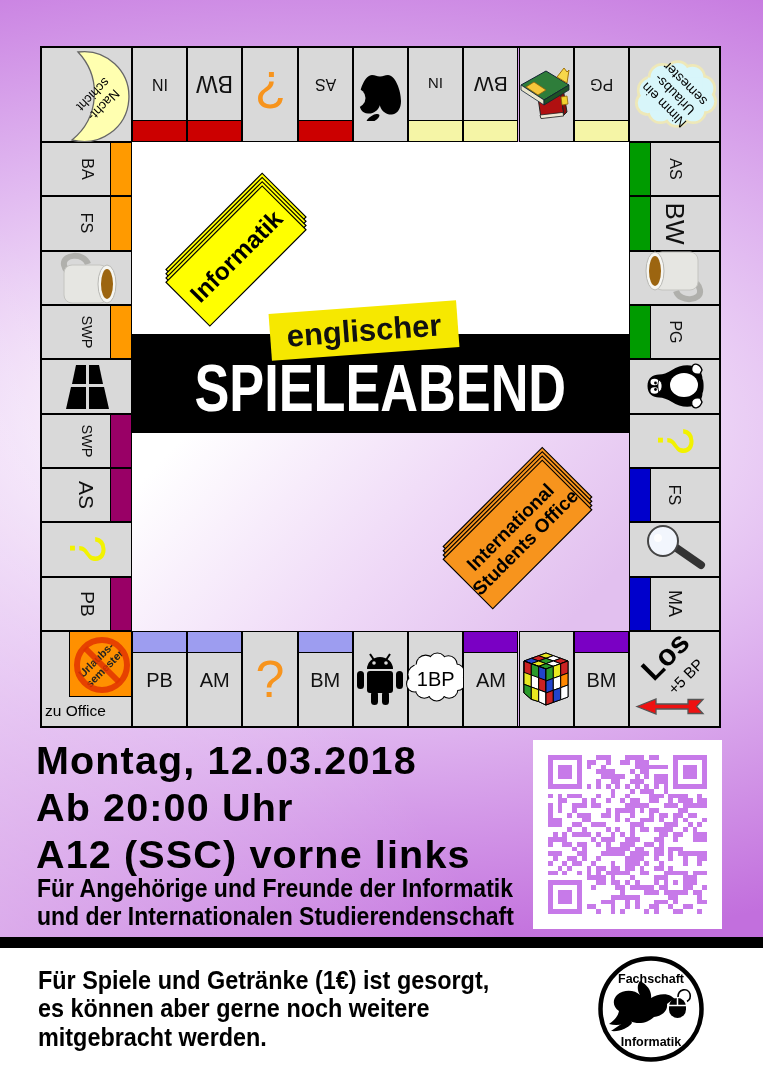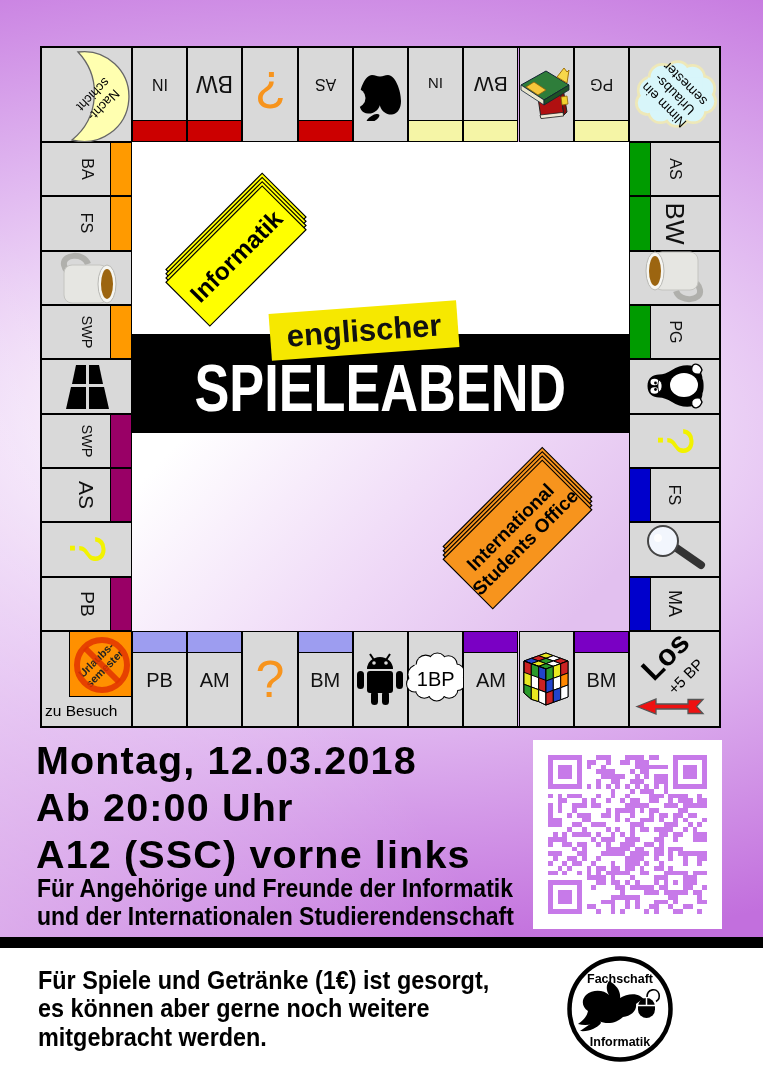--- a/index.html
+++ b/index.html
@@ -65,21 +65,21 @@
 <div class="cell" style="left:41px;top:631.0px;width:91px;height:96.0px;">
     <div style="position:absolute;right:0;top:0;width:62px;height:65px;background:#ff9000;border-left:1.5px solid #000;border-bottom:1.5px solid #000">
       <div class="lb">
         <span style="display:inline-block;transform:rotate(-45deg);font-size:11px;font-weight:bold;line-height:12px;text-align:center;color:#222;white-space:nowrap">Urlaubs-<br>semester</span>
       </div>
       <svg width="64" height="64" viewBox="0 0 64 64" style="position:absolute;left:0;top:1px">
 <circle cx="32" cy="32" r="25" fill="none" stroke="#e23400" stroke-width="6" opacity="0.85"></circle>
 <line x1="15" y1="15" x2="49" y2="49" stroke="#e23400" stroke-width="6" opacity="0.85"></line>
 </svg>
     </div>
-    <div style="position:absolute;left:3px;bottom:6px;font-size:15.5px">zu Besuch</div>
+    <div style="position:absolute;left:3px;bottom:6px;font-size:15.5px">zu Office</div>
   </div>
 <div class="cell" style="left:132px;top:47px;width:55.19999999999999px;height:95px;">
     <div style="position:absolute;left:0;right:0;bottom:0;height:21px;border-top:1.5px solid #000;background:#cc0000"></div>
     <div class="lb" style="padding-bottom:22px">
       <span style="display:inline-block;transform:rotate(180deg);font-size:16px;font-weight:400;color:#111;white-space:nowrap">IN</span>
     </div>
   </div>
 <div class="cell" style="left:187.2px;top:47px;width:55.20000000000002px;height:95px;">
     <div style="position:absolute;left:0;right:0;bottom:0;height:21px;border-top:1.5px solid #000;background:#cc0000"></div>
     <div class="lb" style="padding-bottom:22px">
@@ -420,21 +420,21 @@
     <span style="color:#fff;font-weight:bold;font-size:67px;transform:translateY(4px) scaleX(0.78);white-space:nowrap">SPIELEABEND</span>
   </div>
 
 <div style="position:absolute;left:36px;top:737px;font-weight:bold;font-size:39.5px;line-height:47.2px;letter-spacing:1.15px;color:#000;white-space:nowrap">Montag, 12.03.2018<br>Ab 20:00 Uhr<br>A12 (SSC) vorne links</div>
 <div style="position:absolute;left:37px;top:875px;font-weight:bold;font-size:26px;line-height:27.5px;color:#000;white-space:nowrap;transform:scaleX(0.885);transform-origin:0 0">Für Angehörige und Freunde der Informatik<br>und der Internationalen Studierendenschaft</div>
 <div style="position:absolute;left:533px;top:740px;width:189px;height:189px;background:#fff"></div>
 <div style="position:absolute;left:548px;top:755px"><svg width="159" height="159" viewBox="0 0 33 33" shape-rendering="crispEdges">
       <path fill="#c77ae9" d="M0 0h7v1H0zM10 0h3v1H10zM16 0h4v1H16zM21 0h2v1H21zM26 0h7v1H26zM0 1h1v1H0zM6 1h1v1H6zM8 1h2v1H8zM12 1h1v1H12zM15 1h2v1H15zM18 1h3v1H18zM26 1h1v1H26zM32 1h1v1H32zM0 2h1v1H0zM2 2h3v1H2zM6 2h1v1H6zM8 2h1v1H8zM11 2h1v1H11zM18 2h7v1H18zM26 2h1v1H26zM28 2h3v1H28zM32 2h1v1H32zM0 3h1v1H0zM2 3h3v1H2zM6 3h1v1H6zM10 3h4v1H10zM17 3h1v1H17zM19 3h2v1H19zM26 3h1v1H26zM28 3h3v1H28zM32 3h1v1H32zM0 4h1v1H0zM2 4h3v1H2zM6 4h1v1H6zM11 4h5v1H11zM18 4h1v1H18zM20 4h1v1H20zM22 4h3v1H22zM26 4h1v1H26zM28 4h3v1H28zM32 4h1v1H32zM0 5h1v1H0zM6 5h1v1H6zM10 5h1v1H10zM13 5h2v1H13zM17 5h3v1H17zM22 5h3v1H22zM26 5h1v1H26zM32 5h1v1H32zM0 6h7v1H0zM8 6h1v1H8zM10 6h1v1H10zM12 6h1v1H12zM14 6h1v1H14zM16 6h1v1H16zM18 6h1v1H18zM20 6h1v1H20zM22 6h1v1H22zM24 6h1v1H24zM26 6h7v1H26zM13 7h1v1H13zM17 7h1v1H17zM19 7h3v1H19zM24 7h1v1H24zM0 8h1v1H0zM2 8h1v1H2zM4 8h3v1H4zM10 8h1v1H10zM13 8h1v1H13zM16 8h1v1H16zM21 8h3v1H21zM25 8h4v1H25zM31 8h1v1H31zM2 9h2v1H2zM7 9h1v1H7zM9 9h1v1H9zM12 9h1v1H12zM15 9h1v1H15zM17 9h2v1H17zM21 9h2v1H21zM25 9h1v1H25zM27 9h3v1H27zM31 9h2v1H31zM0 10h1v1H0zM2 10h1v1H2zM5 10h3v1H5zM9 10h2v1H9zM16 10h5v1H16zM24 10h3v1H24zM28 10h5v1H28zM0 11h1v1H0zM2 11h1v1H2zM5 11h1v1H5zM12 11h1v1H12zM14 11h4v1H14zM19 11h1v1H19zM21 11h2v1H21zM27 11h2v1H27zM0 12h1v1H0zM4 12h1v1H4zM6 12h3v1H6zM11 12h2v1H11zM14 12h1v1H14zM17 12h1v1H17zM21 12h1v1H21zM23 12h2v1H23zM26 12h2v1H26zM29 12h2v1H29zM0 13h3v1H0zM7 13h2v1H7zM14 13h1v1H14zM16 13h1v1H16zM19 13h3v1H19zM23 13h1v1H23zM26 13h1v1H26zM28 13h1v1H28zM32 13h1v1H32zM0 14h3v1H0zM5 14h2v1H5zM9 14h3v1H9zM17 14h3v1H17zM24 14h3v1H24zM29 14h1v1H29zM31 14h1v1H31zM4 15h1v1H4zM7 15h1v1H7zM12 15h1v1H12zM14 15h1v1H14zM17 15h1v1H17zM19 15h2v1H19zM22 15h4v1H22zM28 15h1v1H28zM30 15h1v1H30zM1 16h1v1H1zM3 16h1v1H3zM5 16h4v1H5zM10 16h1v1H10zM13 16h1v1H13zM15 16h1v1H15zM17 16h1v1H17zM23 16h2v1H23zM26 16h2v1H26zM30 16h3v1H30zM0 17h4v1H0zM9 17h1v1H9zM11 17h3v1H11zM16 17h3v1H16zM22 17h2v1H22zM26 17h1v1H26zM30 17h3v1H30zM0 18h1v1H0zM3 18h2v1H3zM6 18h2v1H6zM10 18h1v1H10zM12 18h1v1H12zM15 18h3v1H15zM20 18h2v1H20zM23 18h1v1H23zM5 19h1v1H5zM7 19h1v1H7zM12 19h5v1H12zM18 19h2v1H18zM22 19h2v1H22zM25 19h3v1H25zM0 20h3v1H0zM6 20h2v1H6zM11 20h5v1H11zM17 20h4v1H17zM22 20h2v1H22zM25 20h1v1H25zM27 20h6v1H27zM1 21h1v1H1zM4 21h2v1H4zM7 21h1v1H7zM10 21h1v1H10zM16 21h4v1H16zM22 21h1v1H22zM25 21h1v1H25zM28 21h1v1H28zM31 21h2v1H31zM0 22h1v1H0zM3 22h1v1H3zM5 22h2v1H5zM9 22h1v1H9zM13 22h1v1H13zM16 22h3v1H16zM20 22h1v1H20zM23 22h1v1H23zM28 22h1v1H28zM31 22h1v1H31zM2 23h1v1H2zM4 23h1v1H4zM8 23h1v1H8zM10 23h2v1H10zM13 23h2v1H13zM16 23h2v1H16zM19 23h1v1H19zM22 23h2v1H22zM25 23h1v1H25zM0 24h2v1H0zM3 24h1v1H3zM6 24h1v1H6zM8 24h1v1H8zM10 24h1v1H10zM12 24h5v1H12zM19 24h2v1H19zM24 24h5v1H24zM30 24h3v1H30zM8 25h4v1H8zM13 25h1v1H13zM17 25h1v1H17zM22 25h3v1H22zM28 25h3v1H28zM0 26h7v1H0zM10 26h2v1H10zM13 26h2v1H13zM16 26h1v1H16zM18 26h1v1H18zM22 26h1v1H22zM24 26h1v1H24zM26 26h1v1H26zM28 26h3v1H28zM0 27h1v1H0zM6 27h1v1H6zM9 27h1v1H9zM14 27h2v1H14zM17 27h5v1H17zM23 27h2v1H23zM28 27h2v1H28zM32 27h1v1H32zM0 28h1v1H0zM2 28h3v1H2zM6 28h1v1H6zM15 28h1v1H15zM20 28h3v1H20zM24 28h5v1H24zM30 28h2v1H30zM0 29h1v1H0zM2 29h3v1H2zM6 29h1v1H6zM13 29h6v1H13zM25 29h2v1H25zM31 29h1v1H31zM0 30h1v1H0zM2 30h3v1H2zM6 30h1v1H6zM11 30h3v1H11zM16 30h1v1H16zM18 30h1v1H18zM22 30h3v1H22zM26 30h1v1H26zM31 30h2v1H31zM0 31h1v1H0zM6 31h1v1H6zM8 31h2v1H8zM13 31h1v1H13zM16 31h1v1H16zM18 31h1v1H18zM21 31h2v1H21zM25 31h1v1H25zM28 31h2v1H28zM0 32h7v1H0zM10 32h1v1H10zM13 32h1v1H13zM15 32h1v1H15zM20 32h1v1H20zM22 32h1v1H22zM26 32h2v1H26zM31 32h1v1H31z"></path>
     </svg></div>
 <div style="position:absolute;left:38px;top:966px;font-weight:bold;font-size:26px;line-height:28.3px;color:#000;white-space:nowrap;transform:scaleX(0.9);transform-origin:0 0">Für Spiele und Getränke (1€) ist gesorgt,<br>es können aber gerne noch weitere<br>mitgebracht werden.</div>
-<div style="position:absolute;left:565px;top:954px"><svg width="110" height="110" viewBox="0 0 110 110">
+<div style="position:absolute;left:596px;top:954px"><svg width="110" height="110" viewBox="0 0 110 110">
 <circle cx="55" cy="55" r="50.5" fill="#fff" stroke="#000" stroke-width="4.5"></circle>
 <text x="55" y="29" text-anchor="middle" font-family="Liberation Sans, sans-serif" font-size="12.5" font-weight="bold">Fachschaft</text>
 <text x="55" y="92" text-anchor="middle" font-family="Liberation Sans, sans-serif" font-size="12.5" font-weight="bold">Informatik</text>
 <path fill="#000" d="M44,27 C52,31 56,38 55,44 C61,40 70,39 75,42 L79,45 C75,47 73,48 71,50 C72,57 66,62 58,63 C52,69 42,71 34,67 C28,71 20,72 13,70 C19,66 22,62 23,57 C17,53 16,46 21,41 C28,35 39,36 44,41 C41,36 41,31 44,27 Z"></path>
 <path fill="#000" d="M34,64 L15,77 C24,78 32,74 36,69 Z"></path>
 <rect x="73" y="44" width="17" height="20" rx="8.5" fill="#000"></rect>
 <line x1="73" y1="51.5" x2="90" y2="51.5" stroke="#fff" stroke-width="1.5"></line>
 <line x1="81.5" y1="44" x2="81.5" y2="51.5" stroke="#fff" stroke-width="1.5"></line>
 <path fill="none" stroke="#000" stroke-width="1.6" d="M82,43 C82,35 92,33 94,40 C94.8,43 93.5,46 91,47.5"></path>
 </svg></div>

